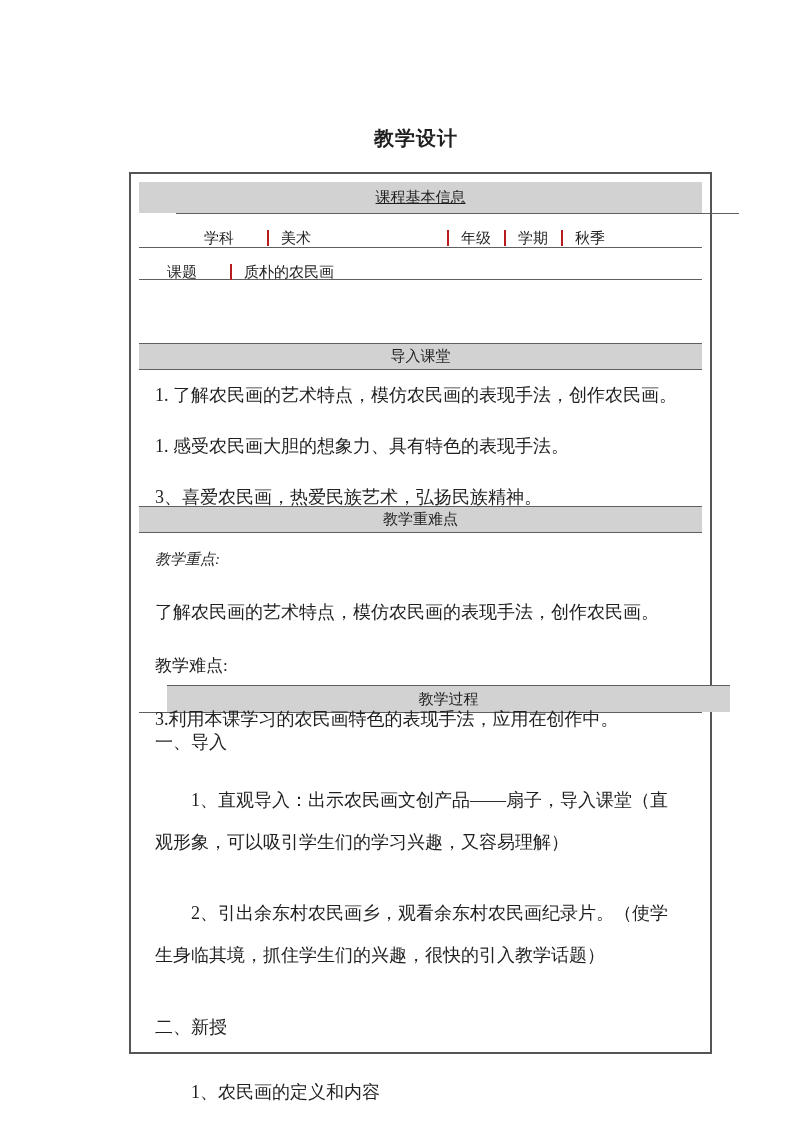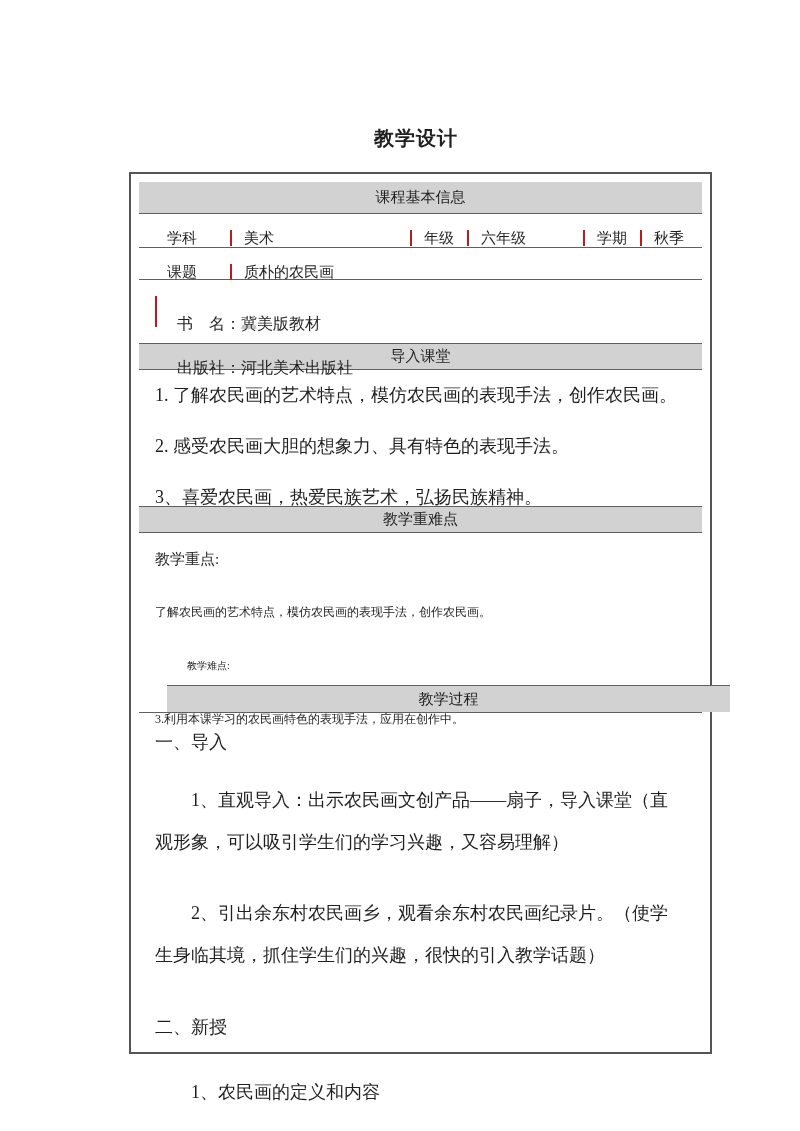--- a/index.html
+++ b/index.html
@@ -20,30 +20,30 @@
     font-weight: bold;
     line-height: 28px;
     letter-spacing: 1px;
   }
   .doc-table {
     margin: 12px auto 0 105px;
     width: 583px;
     border: 2px solid #555555;
   }
   .row { width: 100%; border-top: 1px solid #606060; }
-  .row.first { border-top: none; }
+  .row.first { border-top: none; text-decoration: underline; }
   .sec-header {
     background: #d2d2d2;
     display: flex;
     align-items: center;
     justify-content: center;
     font-size: 15px;
   }
   .h31 { height: 31px; }
-  .h34 { height: 34px; }
+  .h34 { height: 34px; margin-left: 37px; }
   .h32 { height: 32px; }
   .h64 { height: 64px; }
   .h26 { height: 26px; }
   .h27 { height: 27px; margin-left: 28px; }
   .h137 { height: 137px; }
   .h153 { height: 153px; }
   .h332 { height: 332px; }
   .cells { display: flex; height: 100%; }
   .cell {
     display: flex;
@@ -58,23 +58,23 @@
   .w180 { width: 180px; }
   .w57 { width: 57px; }
   .w116 { width: 116px; }
   .grow { flex: 1; }
   .cell.top { align-items: flex-start; padding-top: 8px; }
   .textbook-lines { padding: 6px 0 0 12px; font-size: 16px; }
   .textbook-lines p { line-height: 28px; }
   .content { padding: 0 10px 0 8px; font-size: 18px; }
   .objectives p { line-height: 43px; padding-top: 0; white-space: nowrap; }
   .objectives { padding-top: 4px; }
-  .kp-label { font-size: 15px; line-height: 36px; }
-  .kp-text { font-size: 12px; line-height: 38px; white-space: nowrap; }
-  .kp-label2 { font-size: 10px; line-height: 37px; margin-left: 32px; }
+  .kp-label { font-size: 15px; line-height: 36px; font-style: italic; }
+  .kp-text { font-size: 18px; line-height: 38px; white-space: nowrap; }
+  .kp-label2 { font-size: 17px; line-height: 37px; }
   .process p { line-height: 42px; }
   .process .indent { text-indent: 2em; }
   .mt13 { margin-top: 13px; }
   .mt14 { margin-top: 14px; }
   .mt7 { margin-top: 7px; }
 </style>
 </head>
 <body>
 
 <div class="page">
@@ -85,49 +85,44 @@
 
     <div class="row first sec-header h31">
       <span>课程基本信息</span>
     </div>
 
     <div class="row h34">
       <div class="cells">
         <div class="cell w75">学科</div>
         <div class="cell w180 bl">美术</div>
         <div class="cell w57 bl">年级</div>
-        <div class="cell w116 bl">六年级</div>
         <div class="cell w57 bl">学期</div>
         <div class="cell grow bl">秋季</div>
       </div>
     </div>
 
     <div class="row h32">
       <div class="cells">
         <div class="cell w75">课题</div>
         <div class="cell grow bl">质朴的农民画</div>
       </div>
     </div>
 
     <div class="row h64">
       <div class="cells">
-        <div class="grow bl textbook-lines">
-          <p>书　名：冀美版教材</p>
-          <p>出版社：河北美术出版社</p>
-        </div>
       </div>
     </div>
 
     <div class="row sec-header h26">
       <span>导入课堂</span>
     </div>
 
     <div class="row h137 content objectives">
       <p>1. 了解农民画的艺术特点，模仿农民画的表现手法，创作农民画。</p>
-      <p>2. 感受农民画大胆的想象力、具有特色的表现手法。</p>
+      <p>1. 感受农民画大胆的想象力、具有特色的表现手法。</p>
       <p>3、喜爱农民画，热爱民族艺术，弘扬民族精神。</p>
     </div>
 
     <div class="row sec-header h26">
       <span>教学重难点</span>
     </div>
 
     <div class="row h153 content">
       <p class="kp-label">教学重点:</p>
       <p class="kp-text">了解农民画的艺术特点，模仿农民画的表现手法，创作农民画。</p>

